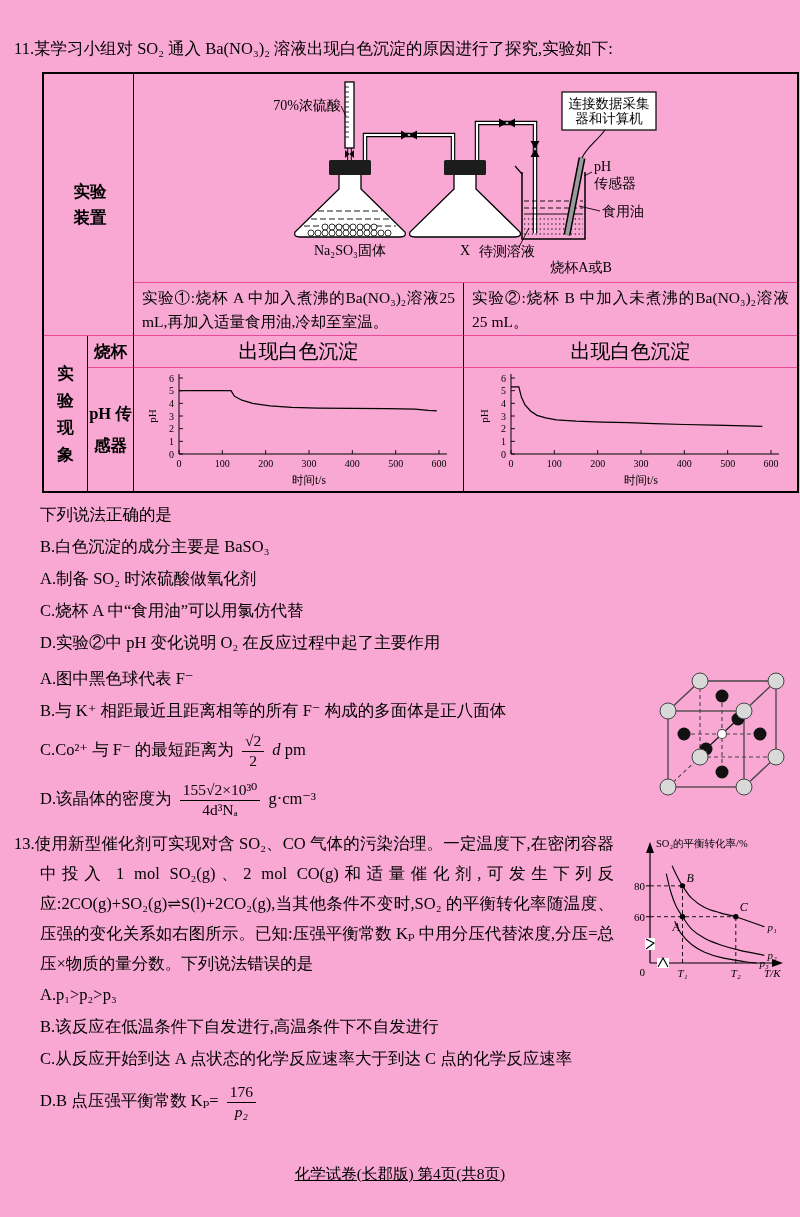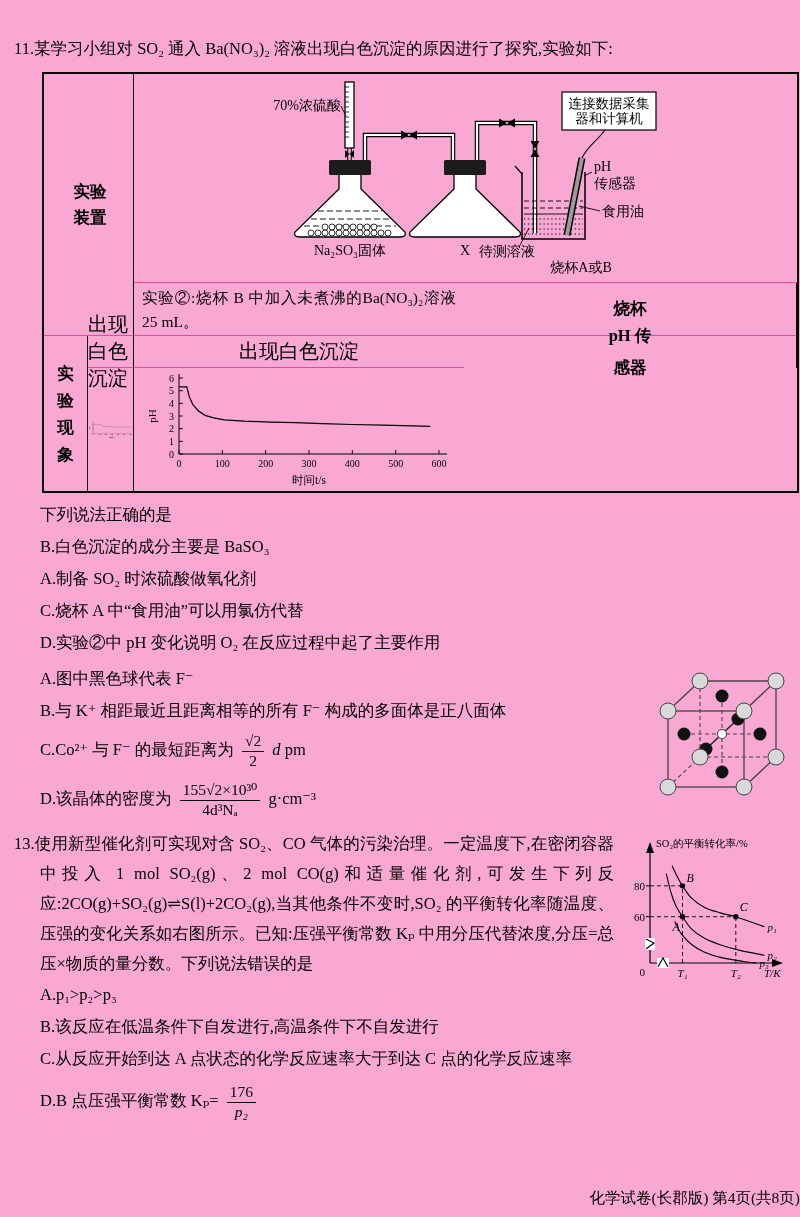--- a/index.html
+++ b/index.html
@@ -29,21 +29,21 @@
   .wrap-v{width:18px;line-height:27px;text-align:center;font-weight:bold;}
   .wrap-ph{width:52px;line-height:32px;text-align:center;font-weight:bold;}
   
   .frac{display:inline-block;vertical-align:middle;text-align:center;margin:0 4px;font-size:15.5px;}
   .frac .num{display:block;border-bottom:1.2px solid #000;padding:0 3px;line-height:1.2;}
   .frac .den{display:block;padding:0 3px;line-height:1.2;}
   .it{font-style:italic;}
   
   .fig-right{float:right;margin:2px 2px 2px 6px;}
   .clr{clear:both;}
-  .footer{position:absolute;left:0;bottom:8px;width:100%;text-align:right;font-size:15.5px;}
+  .footer{position:absolute;left:0;bottom:32px;width:100%;text-align:center;font-size:15.5px;text-decoration:underline;}
   svg text{font-family:"Liberation Serif","DejaVu Serif",serif;}
 </style>
 </head>
 <body>
 
 <div class="page">
 
   <div>
     <div class="stem">11.某学习小组对 SO₂ 通入 Ba(NO₃)₂ 溶液出现白色沉淀的原因进行了探究,实验如下:</div>
 
@@ -145,20 +145,21 @@
           <text x="459" y="113" font-size="14">传感器</text>
           <line x1="457" y1="97" x2="449" y2="101" stroke="#000" stroke-width="0.9"></line>
           <text x="467" y="141" font-size="14">食用油</text>
           <line x1="465" y1="136" x2="444" y2="131" stroke="#000" stroke-width="0.9"></line>
           <text x="344" y="181" font-size="14">待测溶液</text>
           <line x1="384" y1="172" x2="394" y2="153" stroke="#000" stroke-width="0.9"></line>
           <text x="446" y="197" text-anchor="middle" font-size="14">烧杯A或B</text>
         </svg>
       </div>
 
+      <div class="cell cell-exp br bb">实验①:烧杯 A 中加入煮沸的Ba(NO₃)₂溶液25 mL,再加入适量食用油,冷却至室温。</div>
       <div class="cell cell-exp bb">实验②:烧杯 B 中加入未煮沸的Ba(NO₃)₂溶液 25 mL。</div>
 
       <div class="cell cell-phenom br">
         <div class="wrap-v">实验现象</div>
       </div>
 
       <div class="cell br bb">
         <span style="font-weight:bold">烧杯</span>
       </div>
       <div class="cell cell-obs br bb">出现白色沉淀</div>

